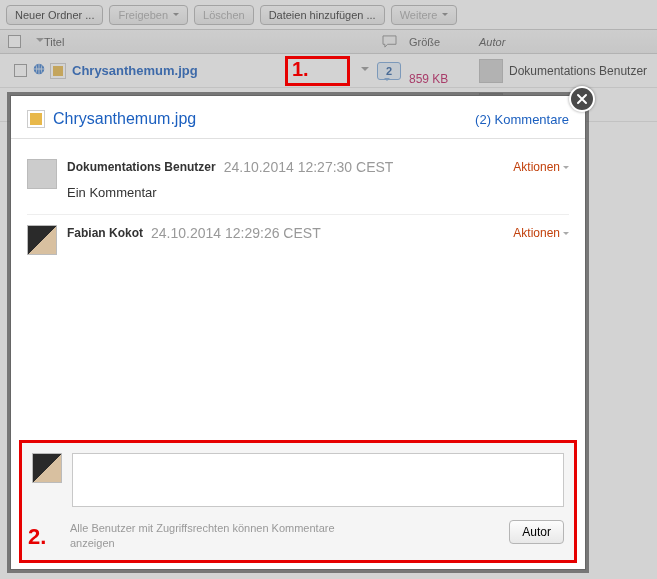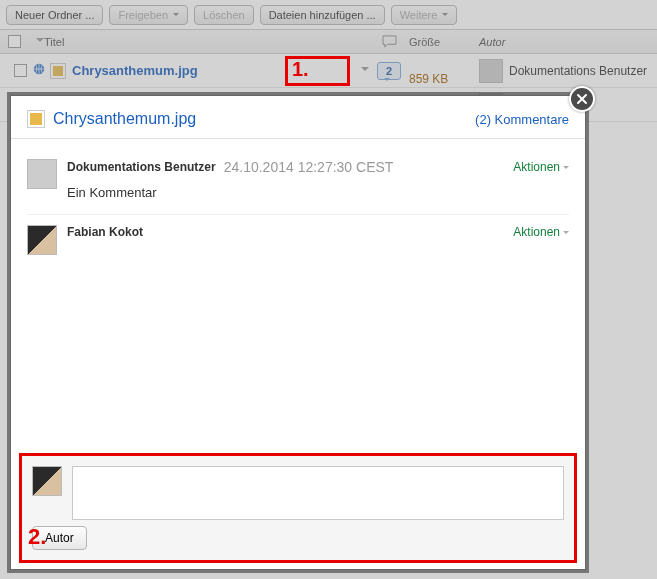--- a/index.html
+++ b/index.html
@@ -25,21 +25,21 @@
   .hdr-author { flex: 0 0 170px; font-style: italic; }
 
   
   .row { position: absolute; top: 54px; left: 0; right: 0; height: 34px; background: #fff; display: flex; align-items: center; padding: 0 8px; border-bottom: 1px solid #e5e5e5; }
   .row .chk { width: 24px; display:flex; justify-content:center; }
   .row .icon-col { width: 18px; }
   .row .thumb-col { width: 22px; }
   .row .title-col { flex: 1; display:flex; align-items:center; gap:6px; }
   .row .title-link { color: #1b5fbf; font-weight: bold; font-size: 13px; cursor:pointer; }
   .row .comment-col { width: 40px; display:flex; justify-content:center; }
-  .row .size-col { width: 70px; color:#a16207;margin-top:16px; }
+  .row .size-col { width: 70px; color:#be185d;margin-top:16px; }
   .row .author-col { flex: 0 0 170px; display:flex; align-items:center; gap:6px; color:#333; }
   
   .row2 { top: 88px; }
 
   .file-thumb { width:16px; height:16px; background:#fff; border:1px solid #ccc; position:relative; }
   .file-thumb::after { content:""; position:absolute; top:2px; left:2px; right:2px; bottom:2px; background:#e8b84a; }
 
   .sort-caret { display:inline-block; width:12px; text-align:center; color:#999; }
   .sort-caret::after { content:""; display:inline-block; border:4px solid transparent; border-top-color:#999; margin-left:4px; }
 
@@ -68,21 +68,21 @@
   .popup-head .right { color:#1b5fbf; font-size:13px; }
 
   .comments-area { padding:10px 16px 0; }
   .comment { display:flex; gap:10px; padding:10px 0 14px; border-bottom:1px solid #eee; }
   .comment:last-child { border-bottom:none; }
   .comment .body { flex:1; }
   .comment .meta { display:flex; gap:8px; align-items:center; }
   .comment .author { font-weight:bold; color:#333; font-size:12px; }
   .comment .date { color:#999; font-size:14px; }
   .comment .text { margin-top:10px; font-size:13px; color:#333; }
-  .comment .actions { color:#15803d; font-size:12px; cursor:pointer; }
+  .comment .actions { color:#c2410c; font-size:12px; cursor:pointer; }
   .comment .actions .caret2::after { content:""; display:inline-block; border:3px solid transparent; border-top-color:#aaa; margin-left:3px; transform:translateY(1px); }
 
   
   .compose { position:absolute; left:8px; right:8px; bottom:6px; padding:10px; background:#f5f5f5; border:3px solid #e60000; }
   .compose-row { display:flex; gap:10px; }
   .compose textarea { flex:1; height:54px; border:1px solid #c8c8c8; resize:none; font-family:inherit; font-size:12px; padding:4px; }
   .compose .hint { color:#999; font-size:11px; margin-top:8px; margin-left:38px; max-width:300px; line-height:1.3; }
   .compose .send-row { display:flex; justify-content:space-between; align-items:center; margin-top:6px; }
   .send-btn { background:linear-gradient(#fdfdfd,#e8e8e8); border:1px solid #b5b5b5; border-radius:4px; padding:4px 12px; font-size:12px; cursor:pointer; }
   .red2-label { position:absolute; left:6px; bottom:10px; color:#e60000; font-size:22px; font-weight:bold; }
@@ -196,32 +196,34 @@
           </div>
           <div class="text">Ein Kommentar</div>
         </div>
       </div>
 
       <div class="comment">
         <div class="avatar big photo"></div>
         <div class="body">
           <div class="meta">
             <span class="author">Fabian Kokot</span>
+            <span class="date">24.10.2014 12:29:26 CEST</span>
             <span class="spacer"></span>
             <span class="actions caret2"><span>Aktionen</span><span class="caret2"></span></span>
           </div>
         </div>
       </div>
     </div>
 
     <div class="compose">
       <div class="compose-row">
         <div class="avatar big photo" style="flex:0 0 30px;"></div>
         <textarea style=""></textarea>
       </div>
       <div class="send-row">
+        <span class="hint">Alle Benutzer mit Zugriffsrechten können Kommentare anzeigen</span>
         <button class="send-btn">Autor</button>
       </div>
       <span class="red2-label">2.</span>
     </div>
   </div>
 
 </div>
 
 </body></html>

